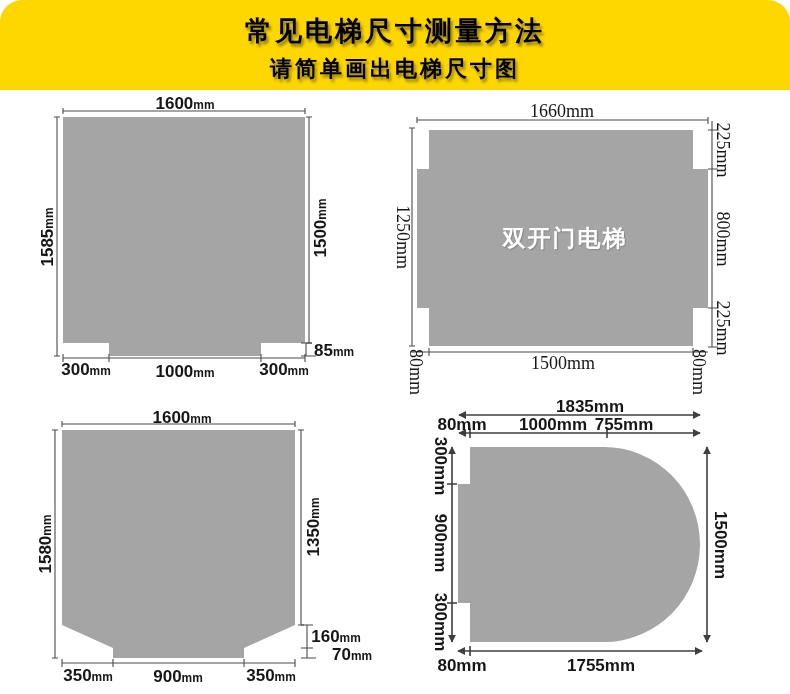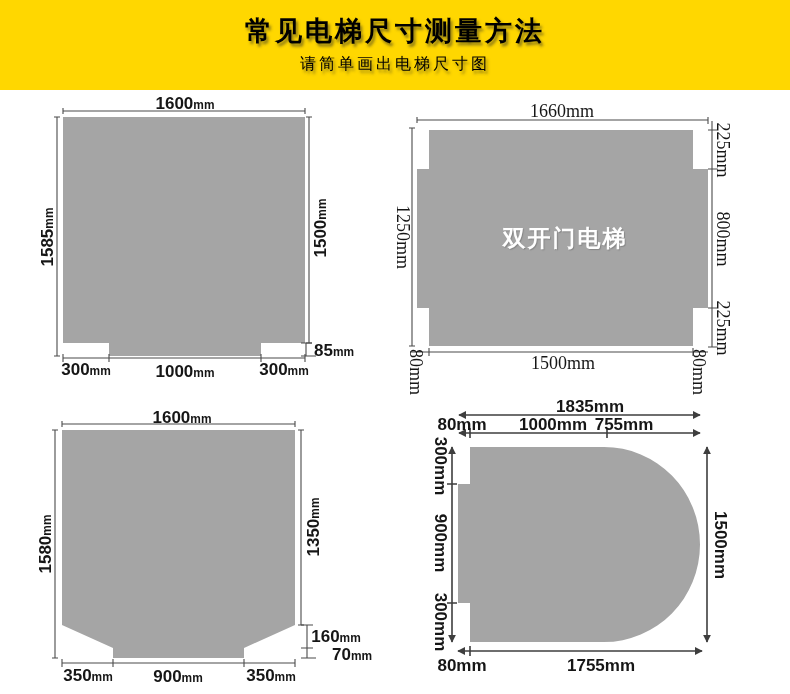--- a/index.html
+++ b/index.html
@@ -1,22 +1,22 @@
 <!DOCTYPE html>
 <html lang="zh" style="--banner-yellow: #ffd700; --shape-gray: #a5a5a5; --line-dark: #4b4b4b;"><head>
 <meta charset="utf-8">
 <style>
   html,body{margin:0;padding:0;background:#fff;}
   .canvas{position:relative;width:790px;height:694px;background:#fff;overflow:hidden;
-          font-family:"Liberation Sans",sans-serif;}
+          font-family:"Liberation Sans",sans-serif;border-radius:22px;}
   .banner{position:absolute;left:0;top:0;width:790px;height:90px;
           background:var(--banner-yellow,#ffd700);text-align:center;}
   .title{margin:0;padding-top:13px;font-size:27px;font-weight:bold;color:#000;
          letter-spacing:3px;text-shadow:2px 3px 3px rgba(40,40,40,.55);}
-  .subtitle{margin:0;padding-top:5px;font-size:16px;font-weight:normal;color:#000;
+  .subtitle{margin:0;padding-top:5px;font-size:22px;font-weight:bold;color:#000;
             letter-spacing:3px;text-shadow:2px 3px 3px rgba(40,40,40,.5);}
   svg.draw{position:absolute;left:0;top:0;}
   .shape{fill:var(--shape-gray,#a5a5a5);stroke:none;}
   .dim{stroke:var(--line-dark,#4b4b4b);stroke-width:1.1;fill:none;}
   .dimB{stroke:#3e3e3e;stroke-width:1.6;fill:none;}
   .lbl{position:absolute;font-size:17px;font-weight:bold;color:#161616;
        white-space:nowrap;transform:translate(-50%,-50%);line-height:1;}
   .serif{font-family:"Liberation Serif",serif;font-weight:400;font-size:18px;}
   .ccw{transform:translate(-50%,-50%) rotate(-90deg);}
   .cw{transform:translate(-50%,-50%) rotate(90deg);}

